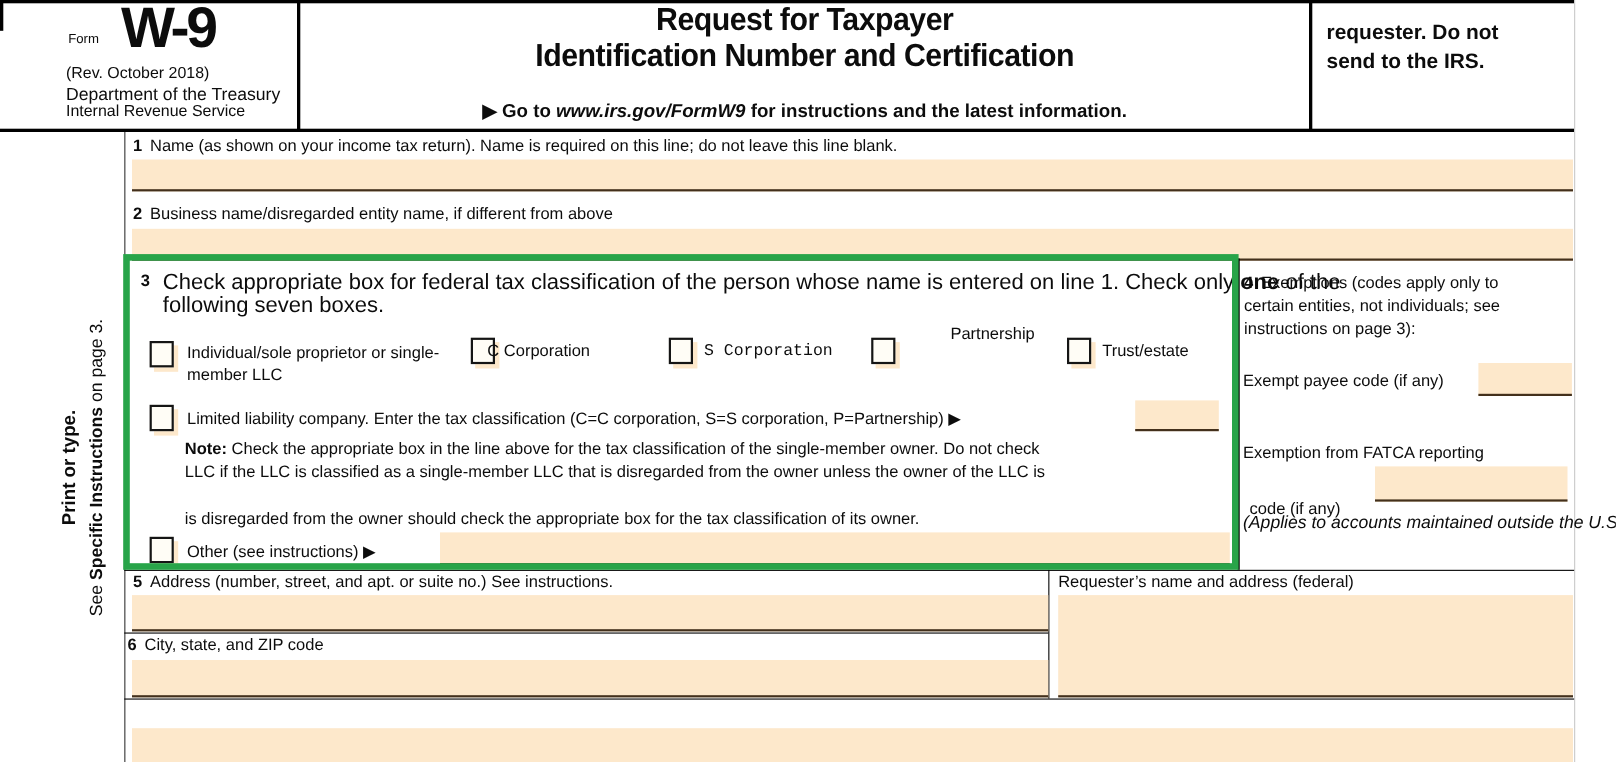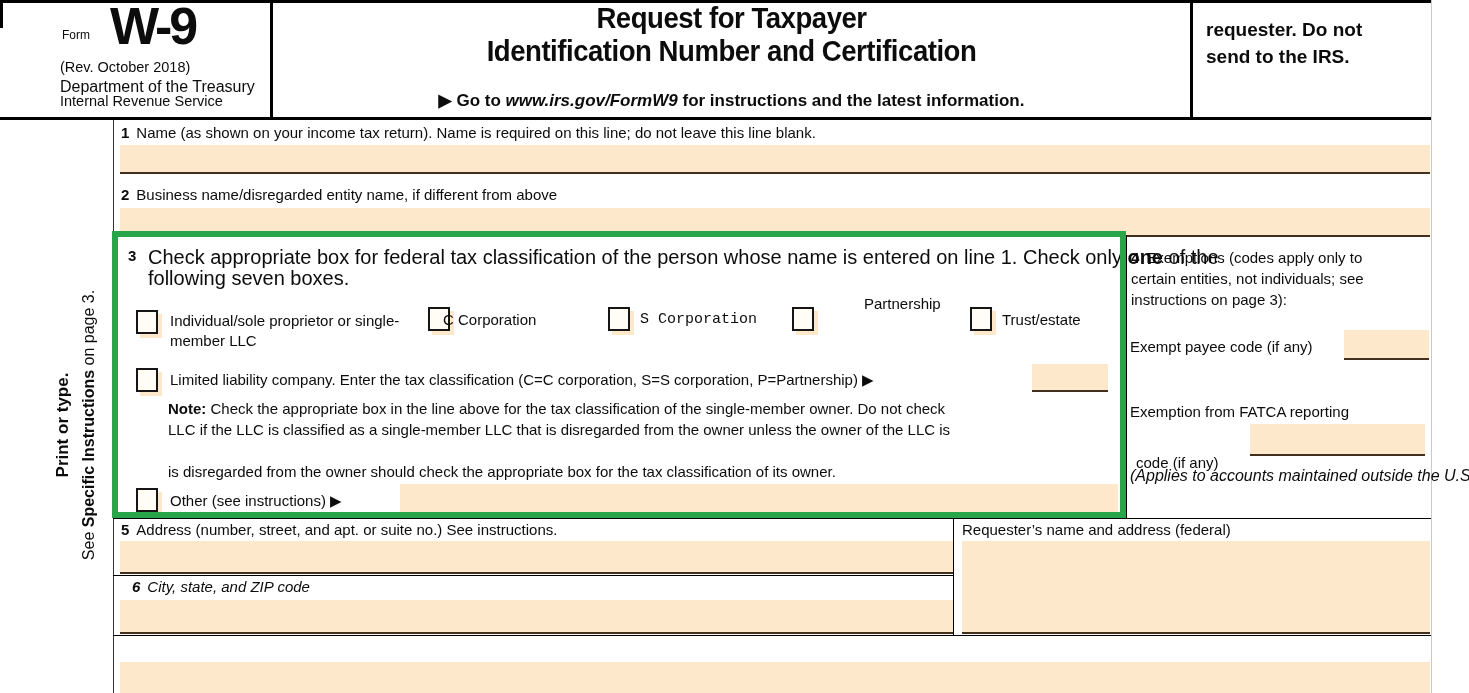--- a/index.html
+++ b/index.html
@@ -120,20 +120,20 @@
   <div class="vline" style="left:953px;top:518px;height:117px;"></div>
   <div class="hline" style="left:113px;top:575px;width:840px;"></div>
   <div class="hline" style="left:113px;top:635px;width:1318px;"></div>
 
   <div class="lbl" style="left:121px;top:521px;"><span class="num">5</span><span>Address (number, street, and apt. or suite no.) See instructions.</span></div>
   <div class="field" style="left:120px;top:541px;width:833px;height:31px;"></div>
 
   <div class="lbl" style="left:962px;top:521px;">Requester’s name and address (federal)</div>
   <div class="field" style="left:962px;top:541px;width:468px;height:91px;"></div>
 
-  <div class="lbl" style="left:132px;top:578px;font-style:italic;"><span class="num">6</span><span>City, state, and ZIP code</span></div>
+  <div class="lbl" style="left:116px;top:578px;"><span class="num">6</span><span>City, state, and ZIP code</span></div>
   <div class="field" style="left:120px;top:600px;width:833px;height:32px;"></div>
 
   <div class="field noline" style="left:120px;top:662px;width:1310px;height:31px;"></div>
 
   <div class="green-box" style="left:112px;top:231px;width:1002px;height:275px;"></div>
 
 </div>
 
 </body></html>

